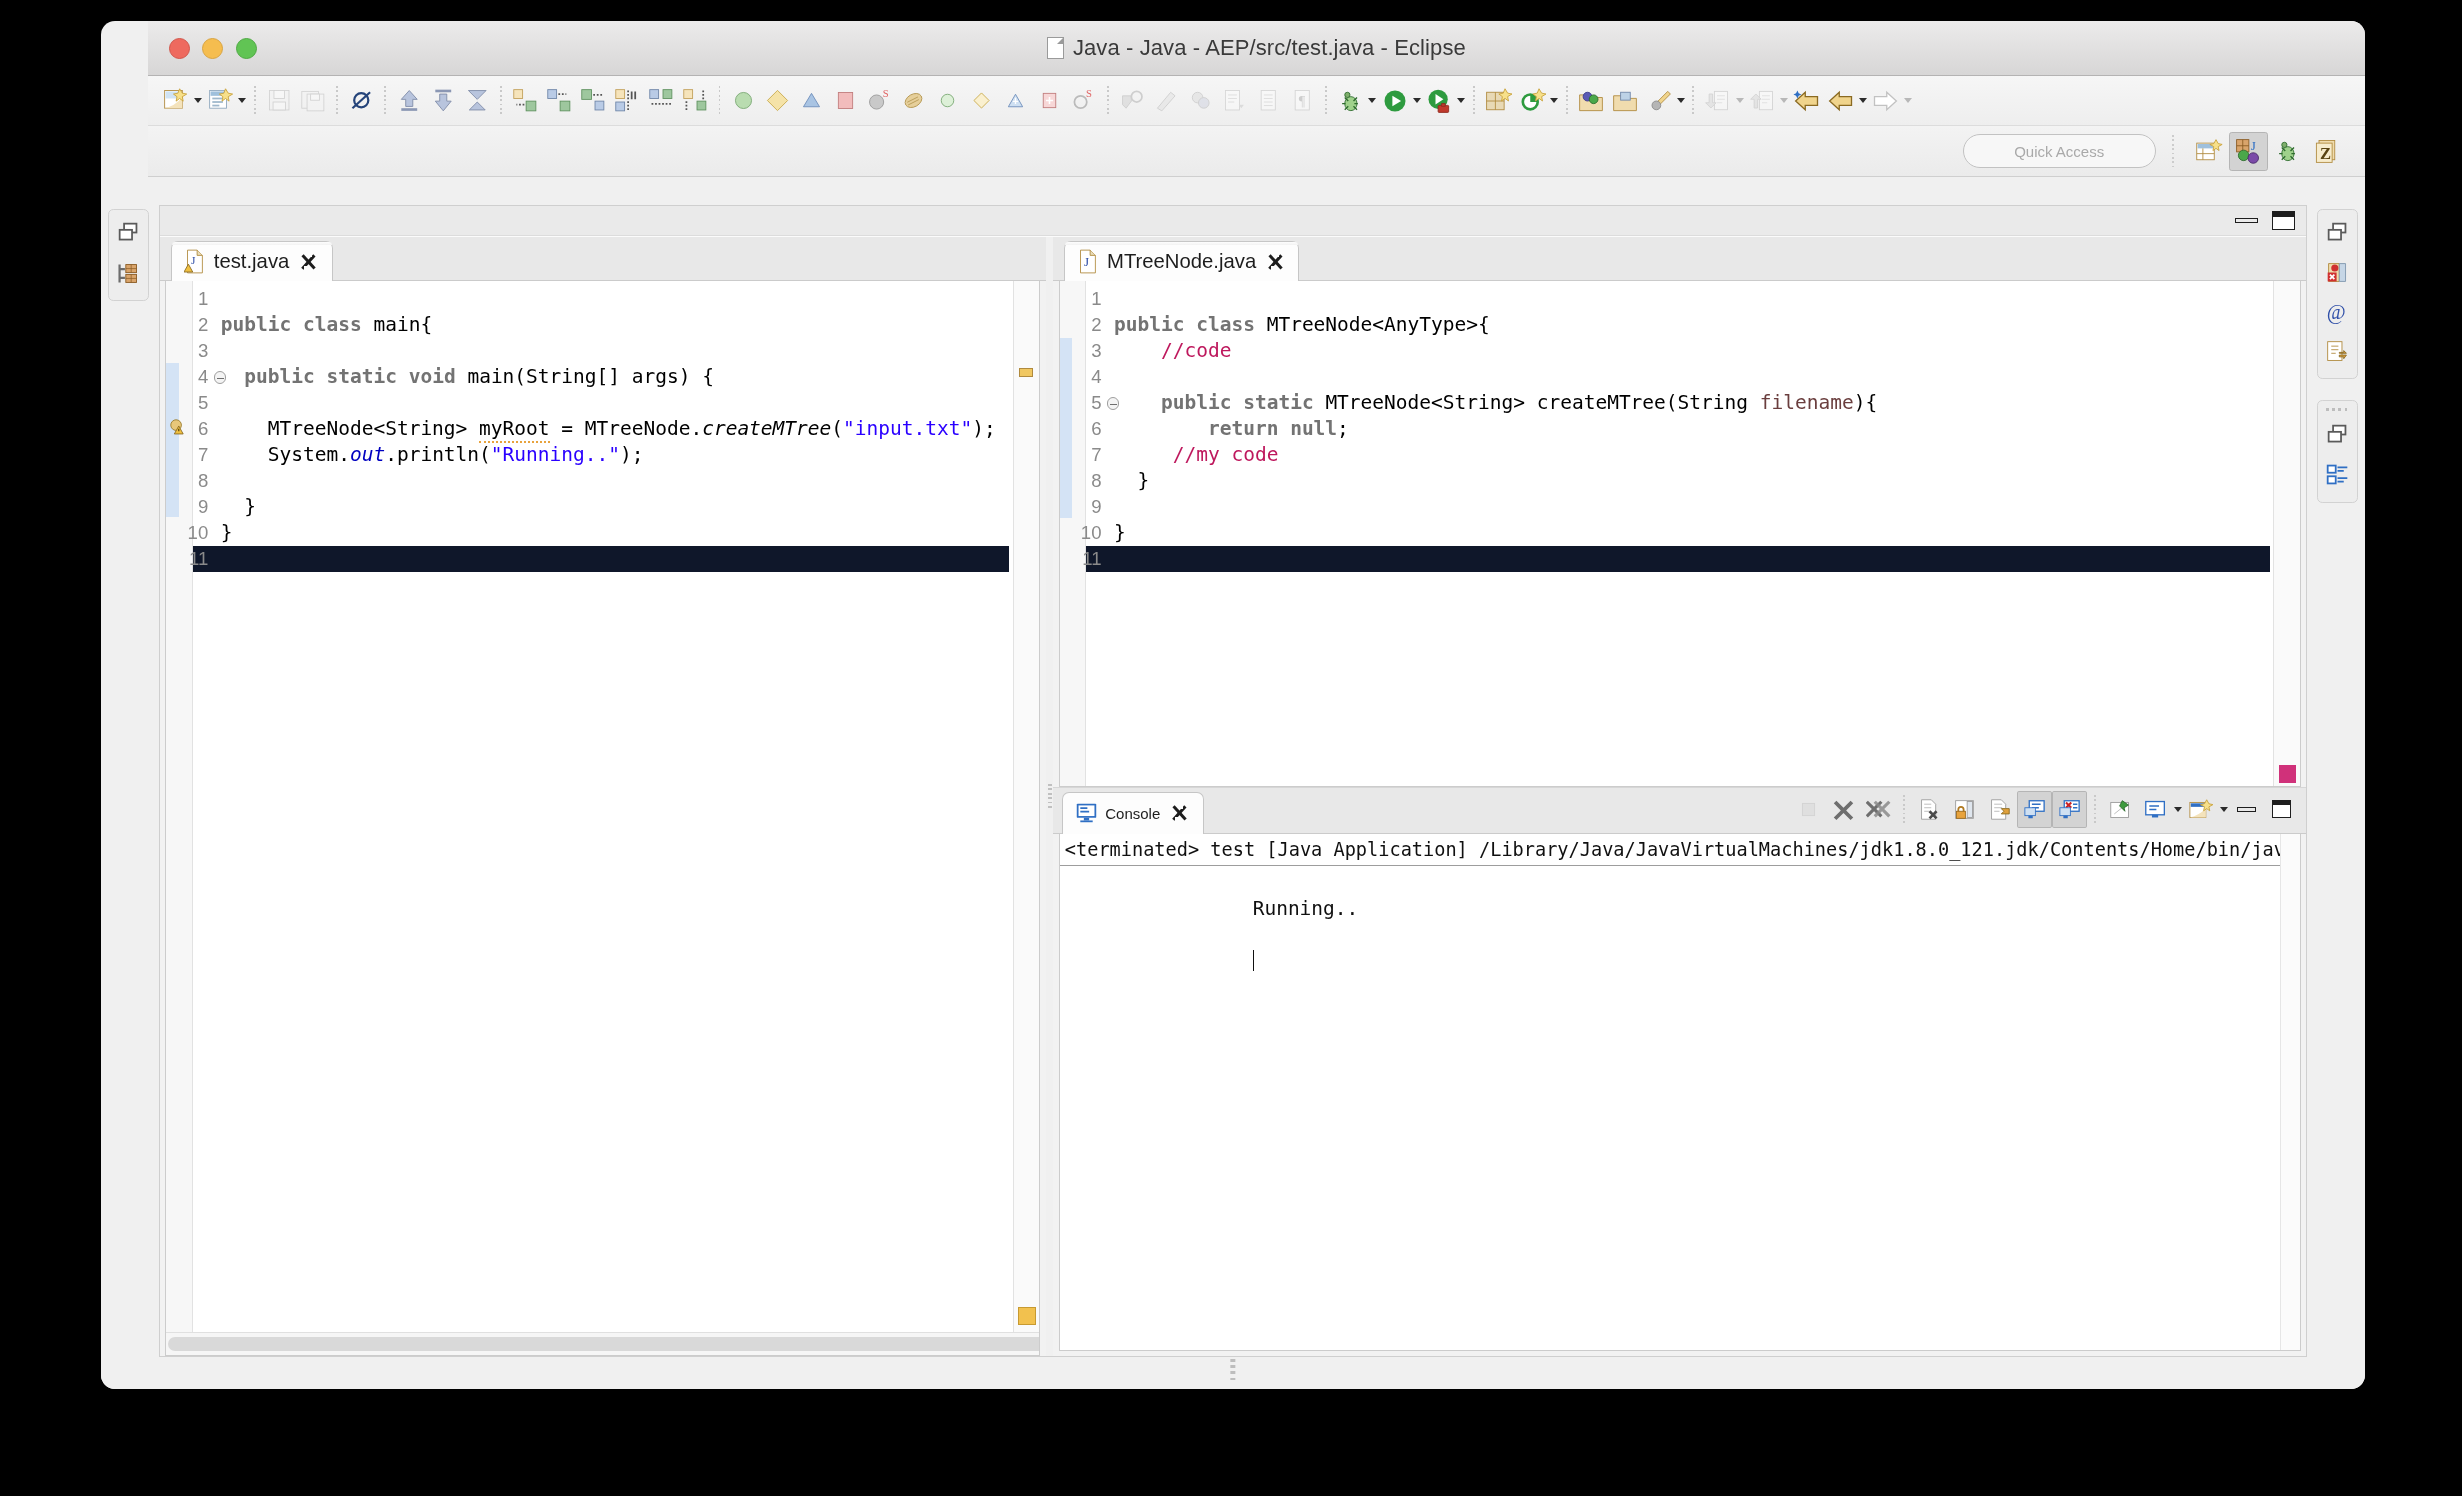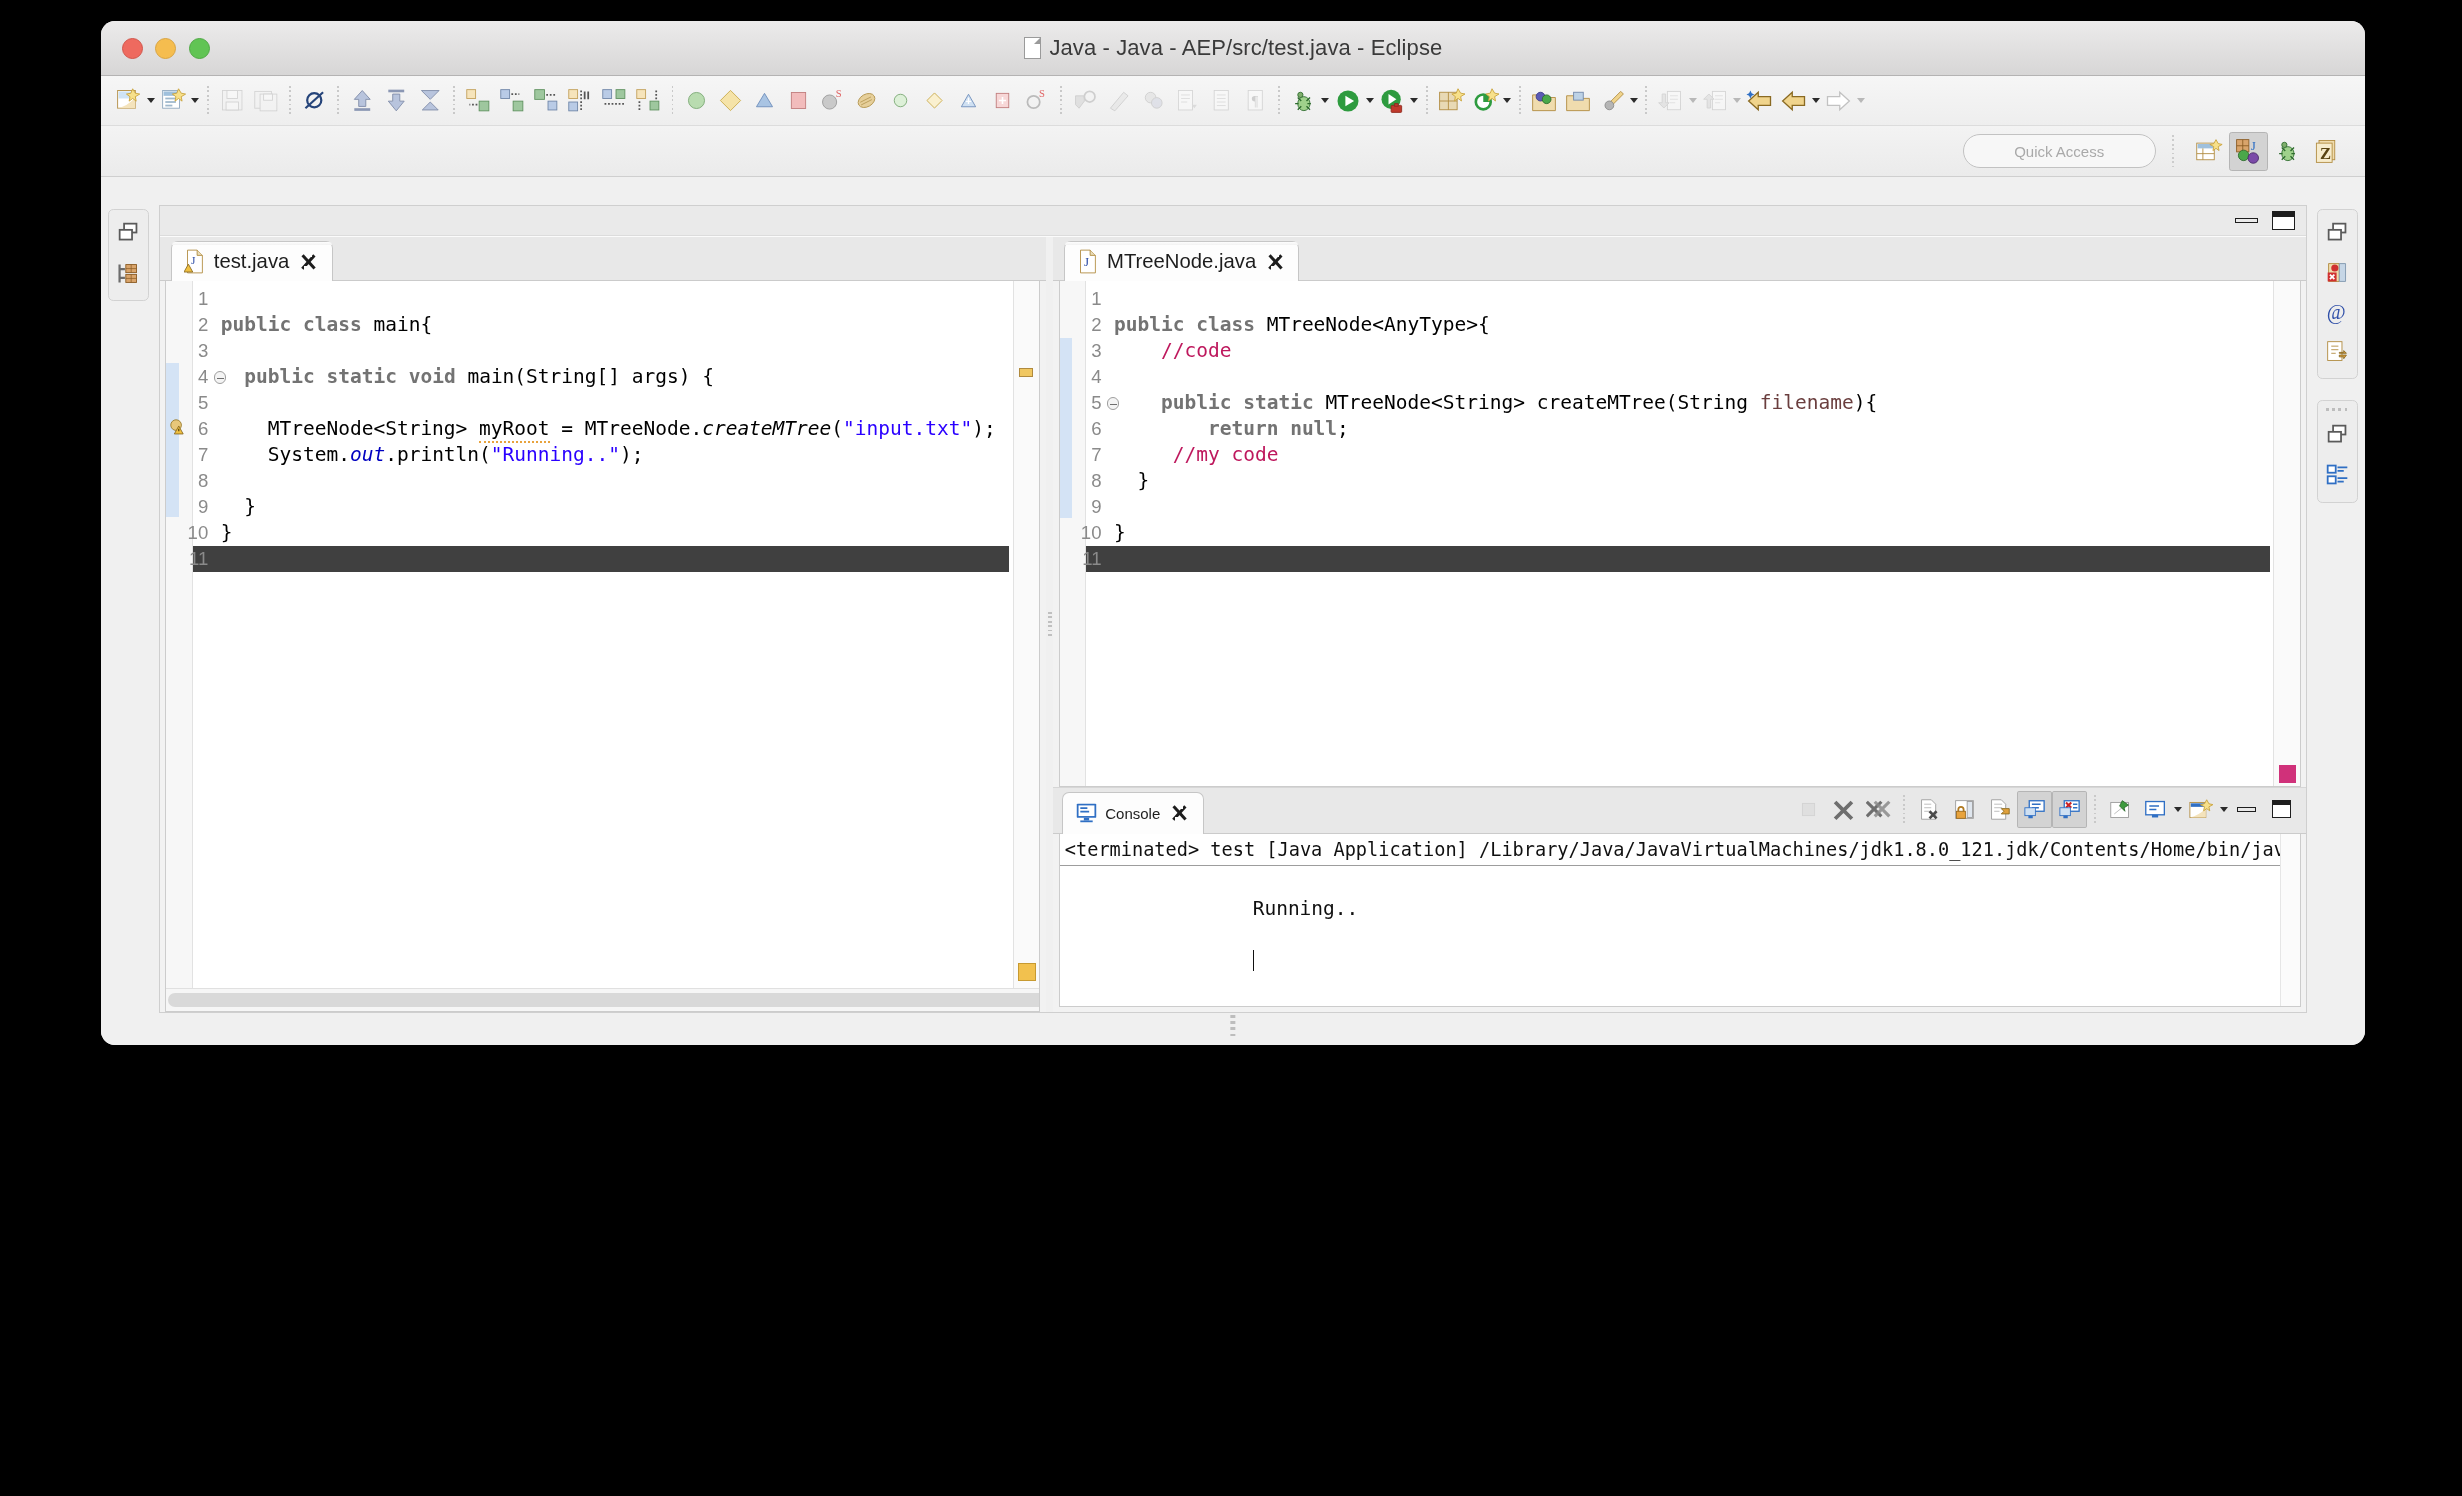--- a/index.html
+++ b/index.html
@@ -1,24 +1,25 @@
 <!DOCTYPE html>
 <html style="font-size:14px"><head>
 <meta charset="utf-8">
 <style>
   * { box-sizing: border-box; margin:0; padding:0; }
   html,body { width:2462px; height:1497px; background:#000; }
   body { font-family:"Liberation Sans", sans-serif; overflow:hidden; }
 
   
   .window {
-    position:absolute; left:101px; top:21px; width:2264px; height:1024px;
+    position:absolute; left:101px; top:21px; width:2264px; height:1368px;
     background:#f0f0f0; border-radius:14px;
     box-shadow:0 12.4px 39px rgba(0,0,0,.55);
     overflow:hidden;
+    padding-left:47px;
   }
   .titlebar {
     height:55px; background:linear-gradient(#ecebeb,#d7d6d6);
     border-bottom:0.9px solid #b4b3b3;
     display:flex; align-items:center; position:relative;
   }
   .traffic { display:flex; gap:12.4px; margin-left:21px; }
   .tl { width:21px; height:21px; border-radius:50%; }
   .tl.r { background:#ee6a5f; border:0.9px solid #d2564b; }
   .tl.y { background:#f5bd4f; border:0.9px solid #d9a441; }
@@ -176,21 +177,21 @@
     position:absolute; left:26.5px; right:30px; top:0; bottom:0;
     font-family:"DejaVu Sans Mono", monospace; font-size:19.5px; line-height:26px;
     padding-top:5.3px;
   }
   .ln-row { position:relative; height:26px; white-space:pre; }
   .ln-num {
     position:absolute; left:-26.5px; width:42px; text-align:right;
     color:#8a8a8a; font-size:18.6px; font-family:"Liberation Sans", sans-serif;
   }
   .ln-body { position:absolute; left:28px; }
-  .hl-row { background:#404040; }
+  .hl-row { background:#0f172a; }
   .fold {
     position:absolute; left:21px; top:7px; width:12.4px; height:12.4px;
     border:0.9px solid #9e9e9e; border-radius:50%; background:#f4f4f4;
   }
   .fold:after{ content:""; position:absolute; left:1.8px; top:5.3px; width:7px; height:1.8px; background:#6e6e6e;}
   .sel-bar { position:absolute; left:0; width:12.4px; background:#c8dcf4; opacity:.75; }
 
   
   .kw { color:#737373; font-weight:bold; }
   .str { color:#2a00ff; }

